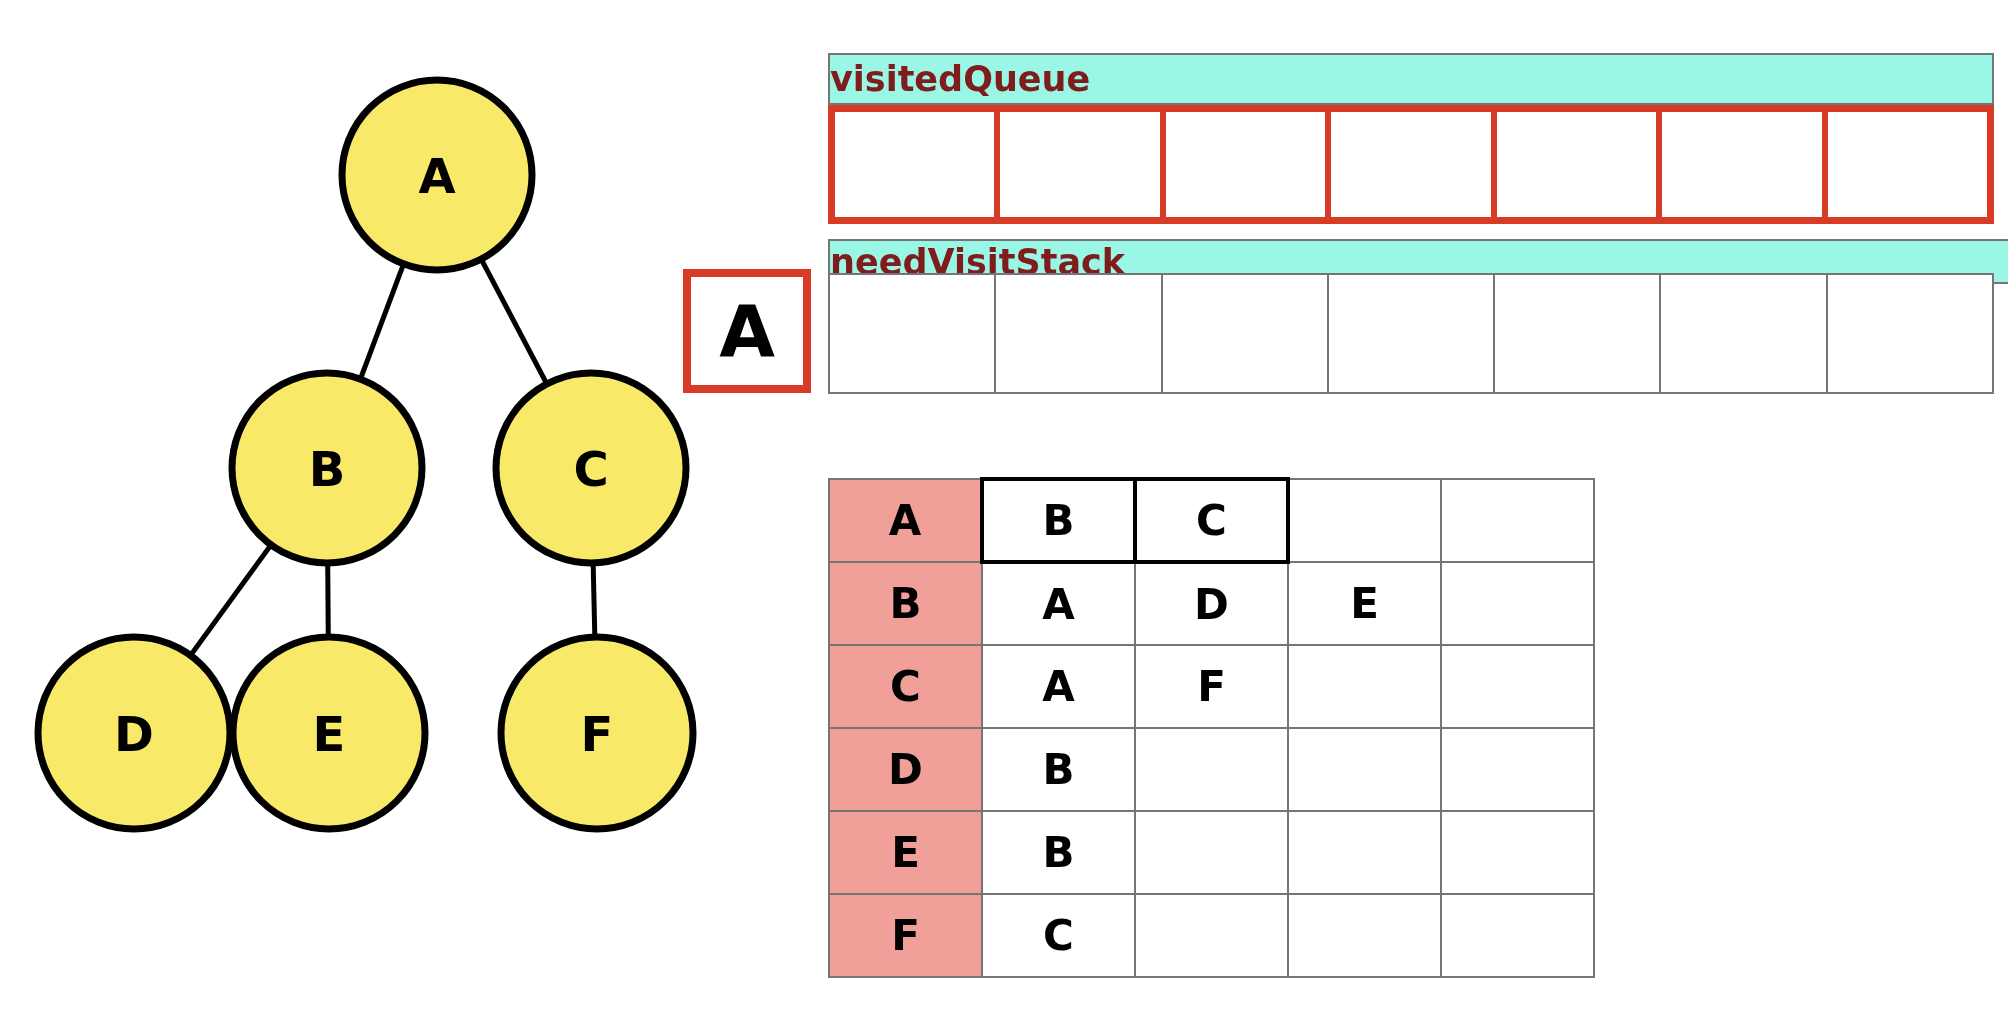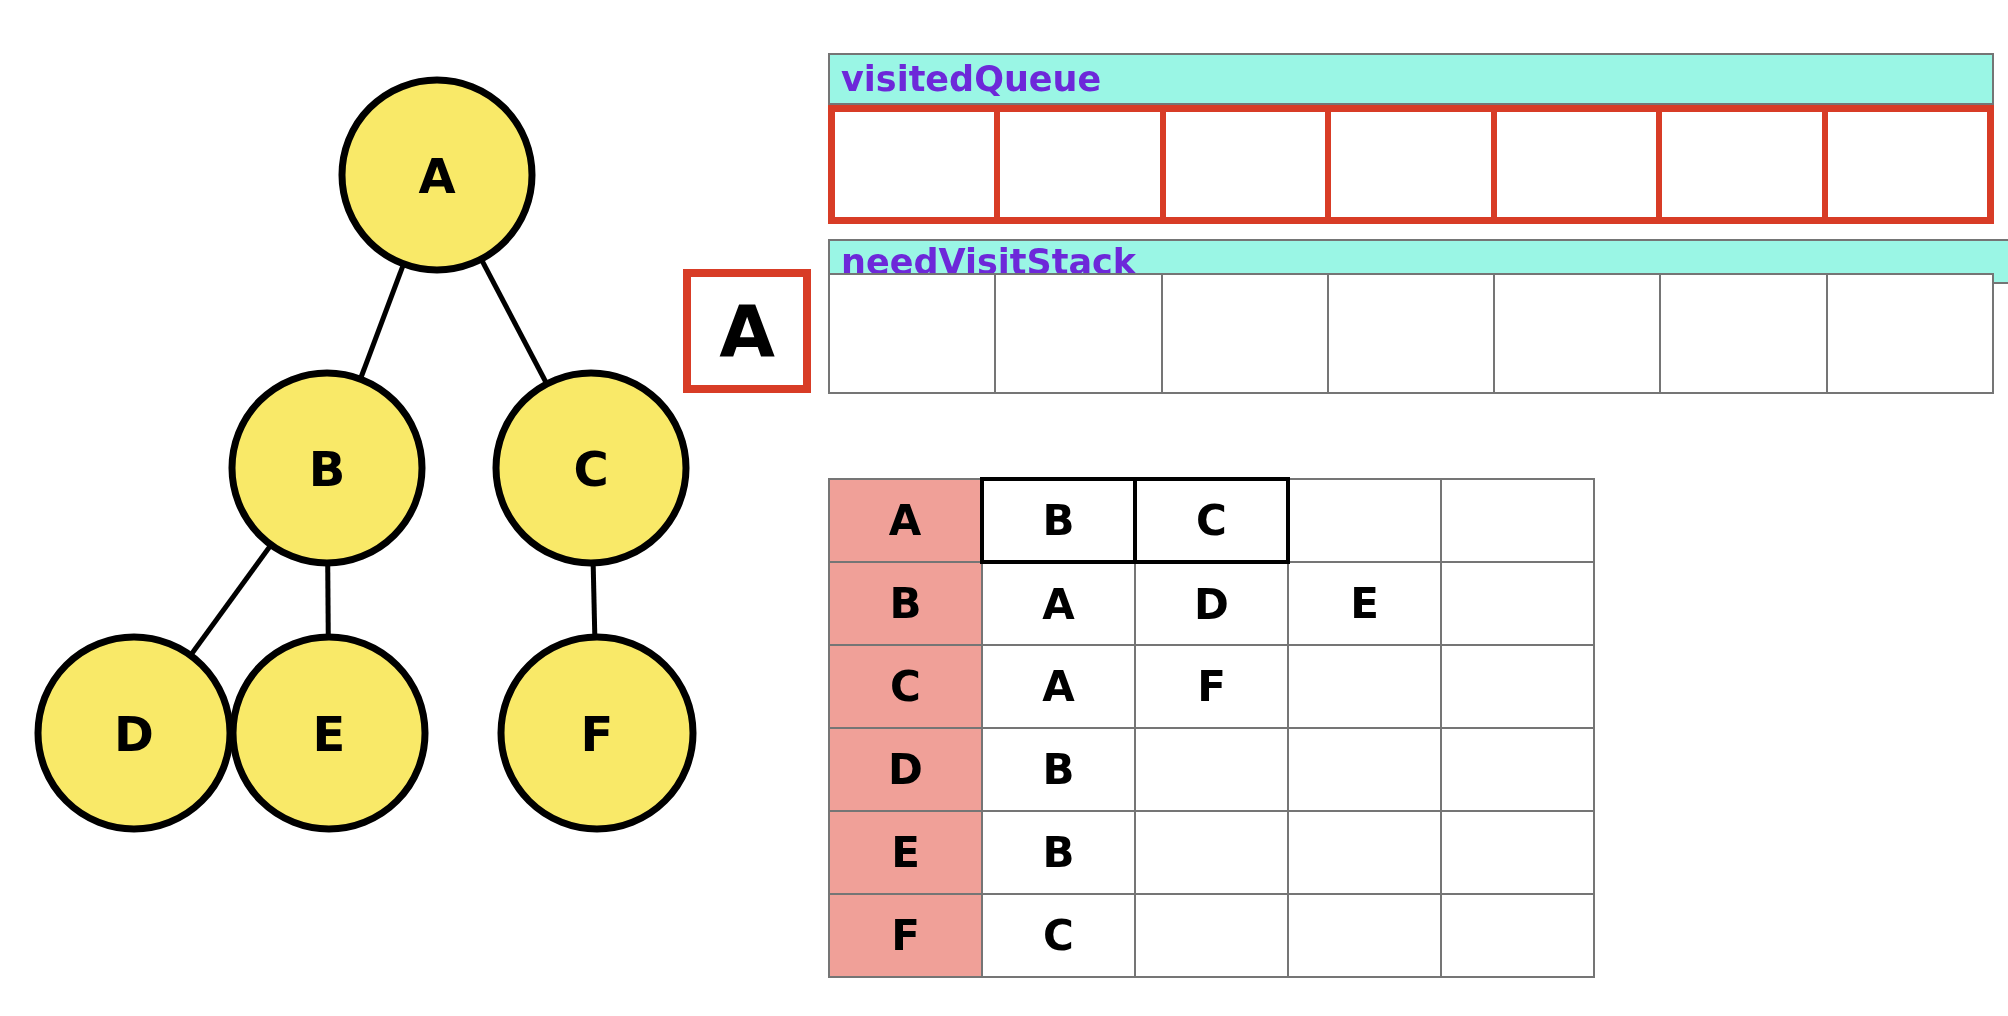--- a/index.html
+++ b/index.html
@@ -9,24 +9,24 @@
     background: #ffffff;
     font-family: "DejaVu Sans", "Liberation Sans", sans-serif;
     overflow: hidden;
   }
   .hdr {
     position: absolute;
     background: var(--cyan, #9AF6E5);
     border: 2px solid var(--grid, #757575);
     display: flex;
     align-items: center;
-    padding-left: 11px;
+    padding-left: 0;
     font-weight: bold;
     font-size: 35px;
-    color: #6d28d9;
+    color: #7f1d1d;
   }
   #visited-header { left: 828px; top: 53px;  width: 1166px; height: 52px; }
   #stack-header   { left: 828px; top: 239px; width: 1388px; height: 45px; }
 
   #visited-row {
     position: absolute; left: 828px; top: 105px; width: 1166px; height: 119px;
     background: #fff; border: 7px solid var(--red, #D83C26);
     display: flex;
   }
   #visited-row .cell { flex: 1; border-right: 6px solid var(--red, #D83C26); }

